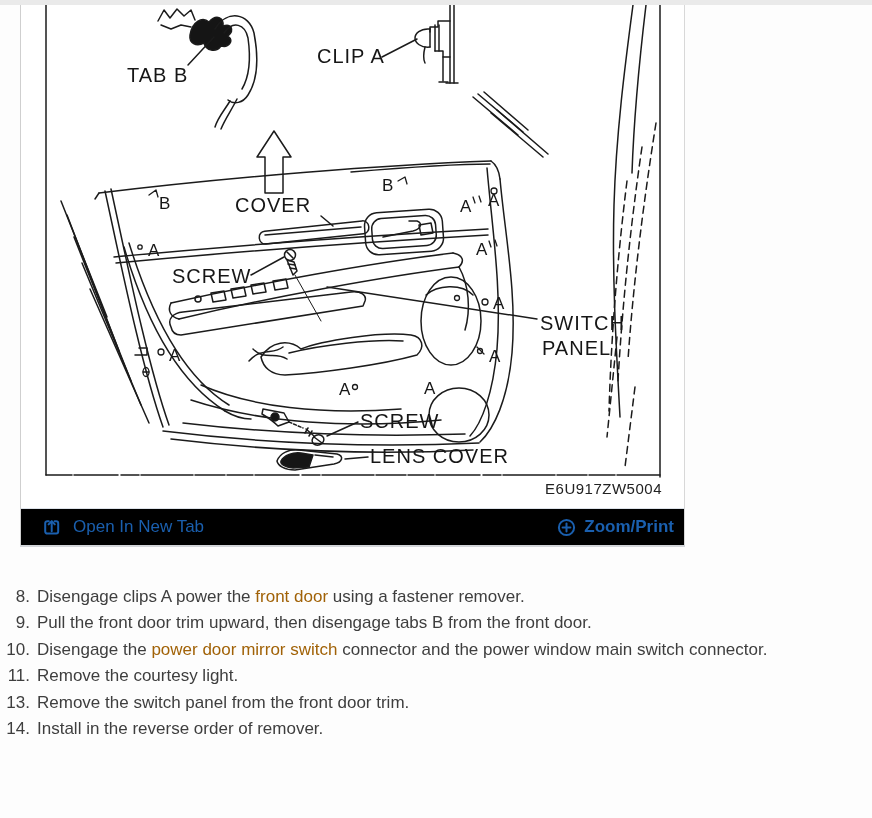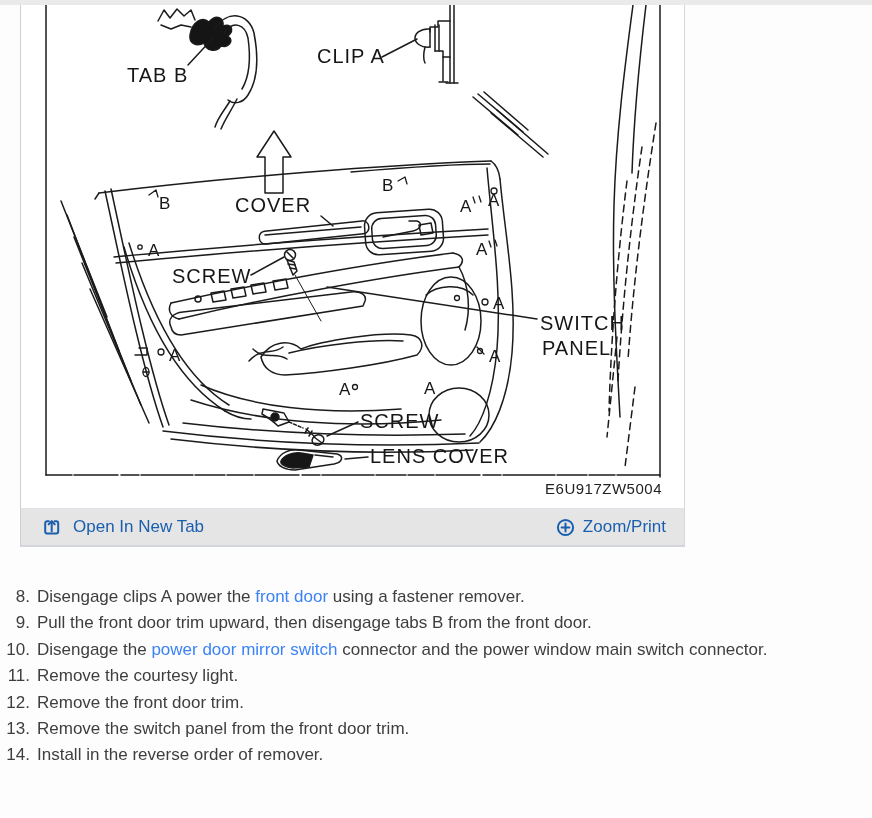--- a/index.html
+++ b/index.html
@@ -8,33 +8,33 @@
     background:#fdfdfd;font-family:"Liberation Sans",sans-serif;
   }
   .top-strip{position:absolute;top:0;left:0;width:872px;height:5px;background:#eaeaea;}
   .panel{
     position:absolute;top:5px;left:20px;width:663px;height:540px;background:#ffffff;
     border-left:1px solid #cfcfcf;border-right:1px solid #d8d8d8;
     box-shadow:0 2px 0 rgba(175,180,188,.55);
   }
   .diagram-svg{position:absolute;top:0;left:0;display:block;}
   .img-toolbar{
-    position:absolute;left:0;right:0;bottom:0;height:37px;background:#e5e5e5;
+    position:absolute;left:0;right:0;bottom:0;height:37px;background:#000000;
     border-top:1px solid #dde2e9;display:flex;align-items:center;
-    justify-content:space-between;padding:0 18px 0 21px;box-sizing:border-box;gap:21px;
+    justify-content:space-between;padding:0 10px 0 21px;box-sizing:border-box;gap:21px;
   }
   .tb-link{display:flex;align-items:center;gap:11px;color:#1a5fae;font-size:17px;cursor:pointer;white-space:nowrap;}
-  .tb-link.right{gap:7px;}
+  .tb-link.right{gap:7px;font-weight:bold;}
   .tb-link svg{display:block;}
   .steps{
     position:absolute;top:584px;left:4px;width:864px;color:#3e3e3e;
     font-size:17px;line-height:26.4px;
   }
   .num{display:inline-block;min-width:26px;text-align:right;margin-right:7px;}
-  .ilink{color:#3b82f6;cursor:pointer;}
+  .ilink{color:#a16207;cursor:pointer;}
   .dlabel{font-size:20px;letter-spacing:1px;fill:#161616;}
   .dmark{font-size:17px;fill:#161616;}
   .dcode{font-size:15px;letter-spacing:.5px;fill:#222;}
 </style>
 </head>
 <body>
 
 <div class="top-strip"></div>
 
 <div class="panel">
@@ -262,21 +262,18 @@
   <div>
     <span class="num">9.</span><span>Pull the front door trim upward, then disengage tabs B from the front door.</span>
   </div>
   <div>
     <span class="num">10.</span><span>Disengage the </span><span class="ilink">power door mirror switch</span><span> connector and the power window main switch connector.</span>
   </div>
   <div>
     <span class="num">11.</span><span>Remove the courtesy light.</span>
   </div>
   <div>
-    <span class="num">12.</span><span>Remove the front door trim.</span>
-  </div>
-  <div>
     <span class="num">13.</span><span>Remove the switch panel from the front door trim.</span>
   </div>
   <div>
     <span class="num">14.</span><span>Install in the reverse order of remover.</span>
   </div>
 </div>
 
 </body></html>

